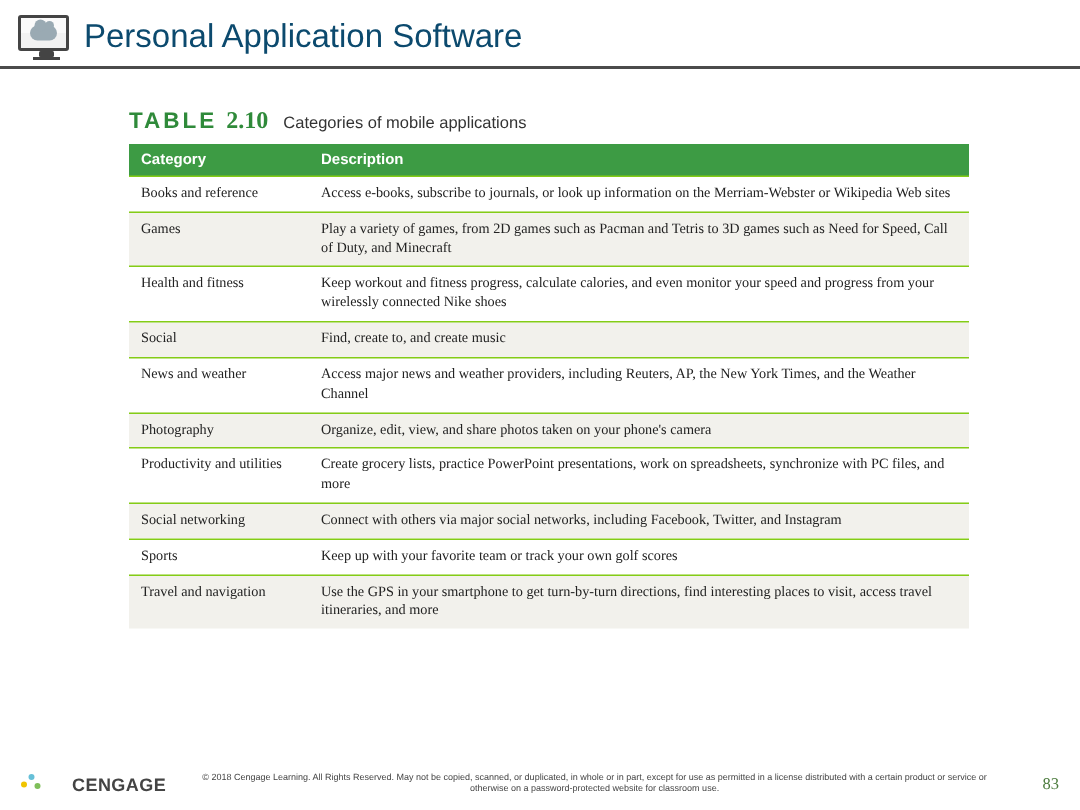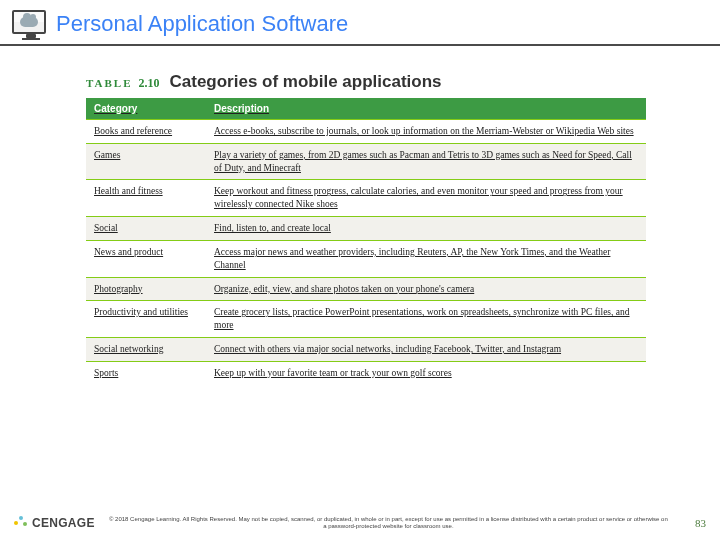--- a/index.html
+++ b/index.html
@@ -6,34 +6,34 @@
   html, body { width: 720px; height: 540px; font-family: Georgia, 'Times New Roman', serif; background: #fff; }
   .slide { position: relative; width: 720px; height: 540px; }
   .titlebar { display: flex; align-items: center; padding: 10px 18px 6px 12px; border-bottom: 2px solid #4b4b4b; }
   .icon-box { width: 34px; height: 28px; margin-right: 10px; position: relative; }
   .monitor { width: 34px; height: 24px; border: 2px solid #444; border-radius: 2px; background: linear-gradient(#fafafa 50%, #f2f2f2 50%); position: relative; display:flex; align-items:center; justify-content:center;}
   .monitor::after { content:""; position:absolute; bottom:-6px; left:12px; width:10px; height:4px; background:#444; border-radius:1px;}
   .monitor::before { content:""; position:absolute; bottom:-8px; left:8px; width:18px; height:2px; background:#444;}
   .cloud { width:18px; height:10px; background:#9aaab3; border-radius:6px; position:relative;}
   .cloud::before{content:"";position:absolute;left:3px;top:-4px;width:8px;height:8px;background:#9aaab3;border-radius:50%;}
   .cloud::after{content:"";position:absolute;right:2px;top:-3px;width:6px;height:6px;background:#9aaab3;border-radius:50%;}
-  .title { font-family: 'Segoe UI Light','Helvetica Neue',Arial,sans-serif; font-weight:300; font-size: 22px; color:#3b82f6; }
+  .title { font-family: 'Segoe UI Light','Helvetica Neue',Arial,sans-serif; font-weight:300; font-size: 22px; color:#0c4a6e; }
   .content { padding: 26px 40px 0 86px; }
-  .tbl-label { font-family: Liberation Serif, serif; font-size: 11px; letter-spacing: 2px; color:#2f8a3a; font-weight:bold; display:inline;}
-  .tbl-num { font-family: Georgia,serif; font-size:12px; font-weight:bold; color:#2f8a3a; display:inline; margin-left:2px;}
-  .tbl-title { font-family: Arial,Helvetica,sans-serif; font-size:17px; font-weight:bold; color:#333; display:inline; margin-left:6px;}
-  table { border-collapse: collapse; width: 560px; margin-top:6px; font-family: Georgia,serif; font-size:9.5px; color:#222;text-decoration:underline;}
+  .tbl-label { font-family: Liberation Sans, sans-serif; font-size: 15px; letter-spacing: 2px; color:#2f8a3a; font-weight:bold; display:inline;}
+  .tbl-num { font-family: Georgia,serif; font-size:16px; font-weight:bold; color:#2f8a3a; display:inline; margin-left:2px;}
+  .tbl-title { font-family: Arial,Helvetica,sans-serif; font-size:11px; font-weight:normal; color:#333; display:inline; margin-left:6px;}
+  table { border-collapse: collapse; width: 560px; margin-top:6px; font-family: Georgia,serif; font-size:9.5px; color:#222;}
   thead th { background:#3d9b44; color:#fff; text-align:left; padding:5px 8px; font-family:Arial,sans-serif; font-weight:bold; font-size:10px;}
   thead th:first-child{width:120px;}
   tbody tr td { padding:5px 8px; border-top:1px solid #84cc16; vertical-align:top; line-height:1.35;}
   tbody tr:nth-child(even) td { background:#f2f1ec; }
   tbody tr:nth-child(odd) td { background:#fff; }
   tbody td:first-child{font-weight:normal;}
   .footer { position:absolute; left:0; right:0; bottom:10px; display:flex; align-items:center; padding:0 14px;}
-  .brand { display:flex; align-items:center; gap:4px; font-family:Arial,sans-serif; font-size:12px; font-weight:bold; color:#444; letter-spacing:0.3px;}
+  .brand { display:flex; align-items:center; gap:20px; font-family:Arial,sans-serif; font-size:12px; font-weight:bold; color:#444; letter-spacing:0.3px;}
   .brand .dots{width:14px;height:14px;position:relative;}
   .brand .dots span{position:absolute;width:4px;height:4px;border-radius:50%;}
   .d1{background:#f0c400;left:0;top:5px;}
   .d2{background:#66c0d8;left:5px;top:0;}
   .d3{background:#7fbf5a;left:9px;top:6px;}
   .copyright { flex:1; text-align:center; font-family:Arial,sans-serif; font-size:6px; color:#444; line-height:1.2; padding:0 12px;}
   .pagenum { font-family:Liberation Serif, serif; font-size:11px; color:#4a7a3b; width:24px; text-align:right;}
 </style>
 </head>
 <body>
@@ -69,41 +69,45 @@
         <tr>
             <td>Games</td>
             <td>Play a variety of games, from 2D games such as Pacman and Tetris to 3D games such as Need for Speed, Call of Duty, and Minecraft</td>
           </tr>
         <tr>
             <td>Health and fitness</td>
             <td>Keep workout and fitness progress, calculate calories, and even monitor your speed and progress from your wirelessly connected Nike shoes</td>
           </tr>
         <tr>
             <td>Social</td>
-            <td>Find, listen to, and create local</td>
+            <td>Find, create to, and create music</td>
           </tr>
         <tr>
-            <td>News and product</td>
+            <td>News and weather</td>
             <td>Access major news and weather providers, including Reuters, AP, the New York Times, and the Weather Channel</td>
           </tr>
         <tr>
             <td>Photography</td>
             <td>Organize, edit, view, and share photos taken on your phone's camera</td>
           </tr>
         <tr>
             <td>Productivity and utilities</td>
             <td>Create grocery lists, practice PowerPoint presentations, work on spreadsheets, synchronize with PC files, and more</td>
           </tr>
         <tr>
             <td>Social networking</td>
             <td>Connect with others via major social networks, including Facebook, Twitter, and Instagram</td>
           </tr>
         <tr>
             <td>Sports</td>
             <td>Keep up with your favorite team or track your own golf scores</td>
+          </tr>
+        <tr>
+            <td>Travel and navigation</td>
+            <td>Use the GPS in your smartphone to get turn-by-turn directions, find interesting places to visit, access travel itineraries, and more</td>
           </tr>
       </tbody>
     </table>
   </div>
 
   <div class="footer">
     <div class="brand">
       <div class="dots">
           <span class="d1"></span>
           <span class="d2"></span>

